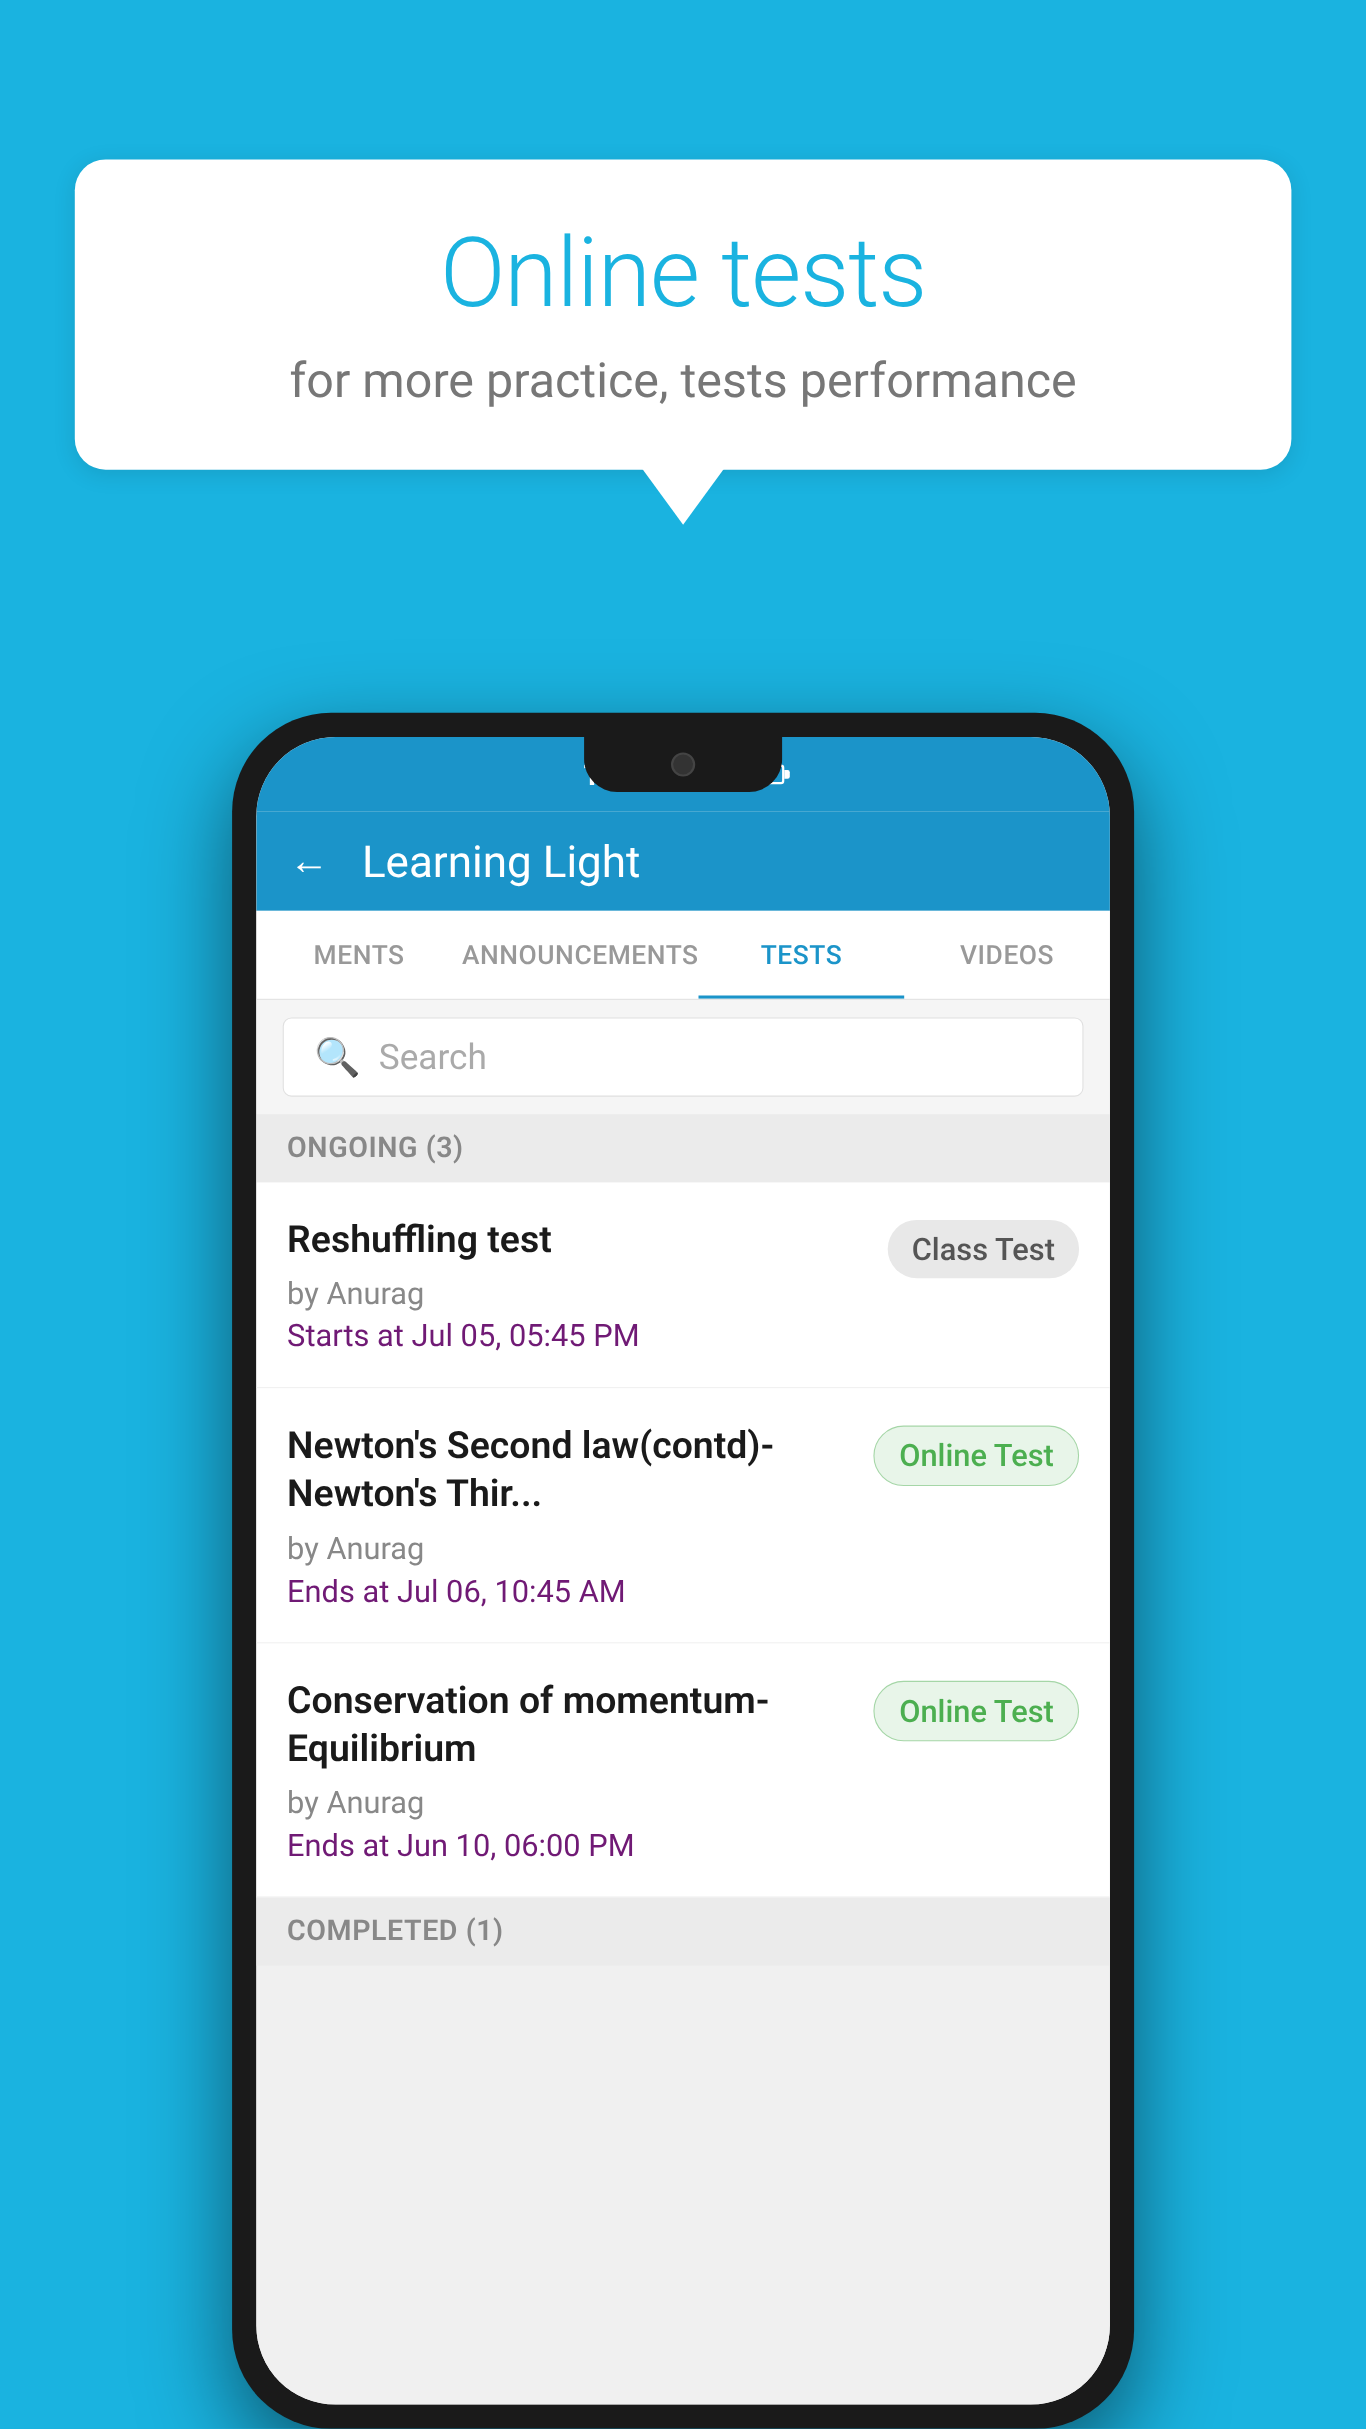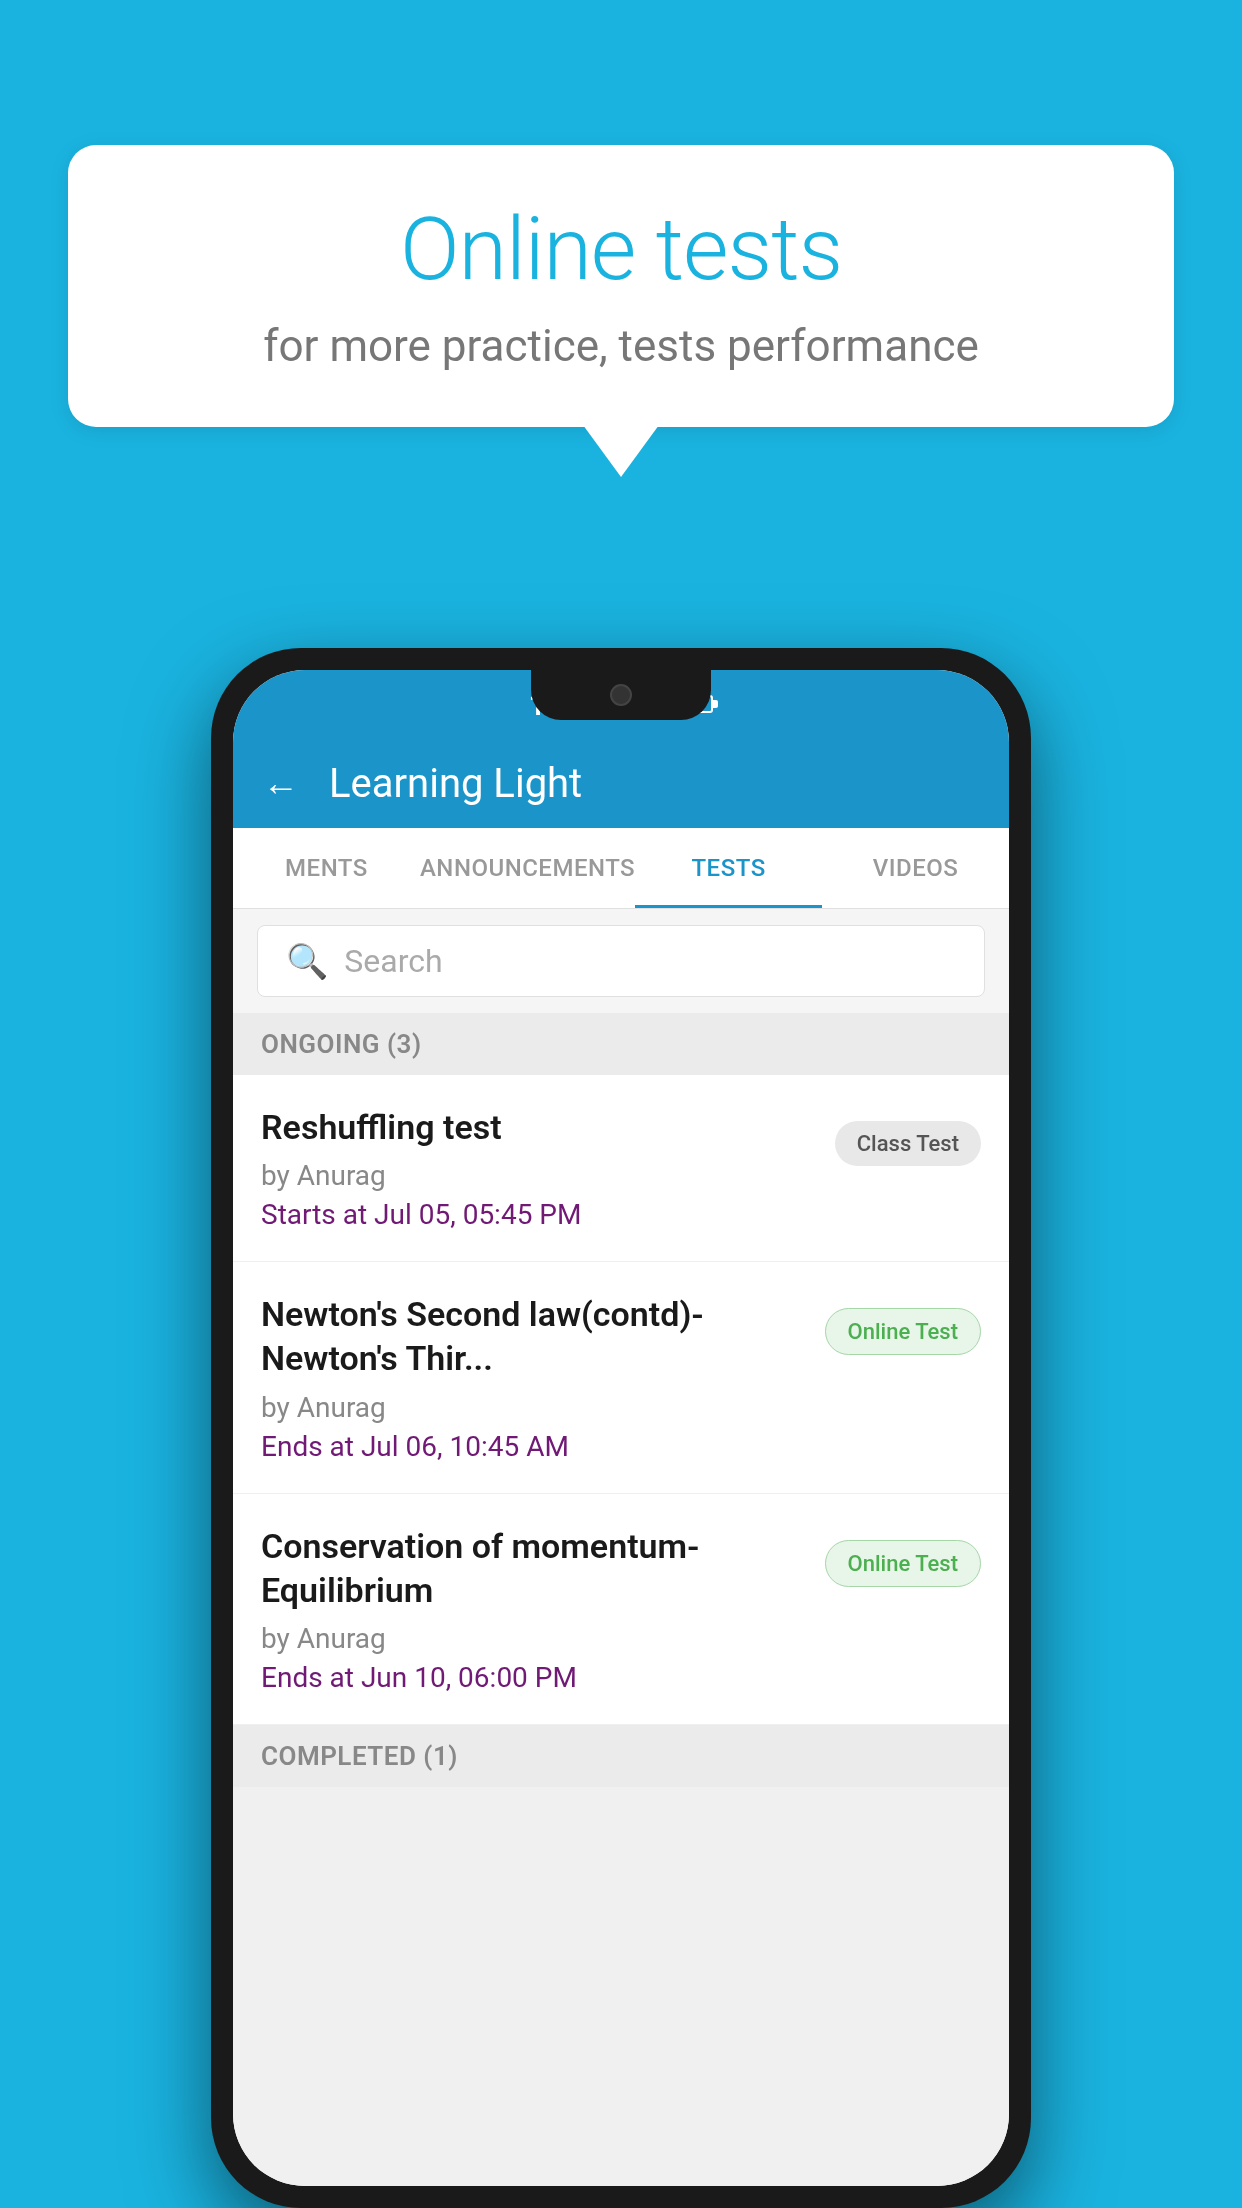--- a/index.html
+++ b/index.html
@@ -322,24 +322,24 @@
     }
 
     .test-time {
       font-size: 28px;
       color: #701a75;
     }
 
     .test-badge {
       padding: 10px 22px;
       border-radius: 30px;
-      font-size: 22px;
+      font-size: 28px;
       font-weight: 500;
       white-space: nowrap;
-      margin-top: 16px;
+      margin-top: 4px;
       flex-shrink: 0;
     }
 
     .badge-class {
       background: #e8e8e8;
       color: #555;
     }
 
     .badge-online {
       background: #e8f5e9;

